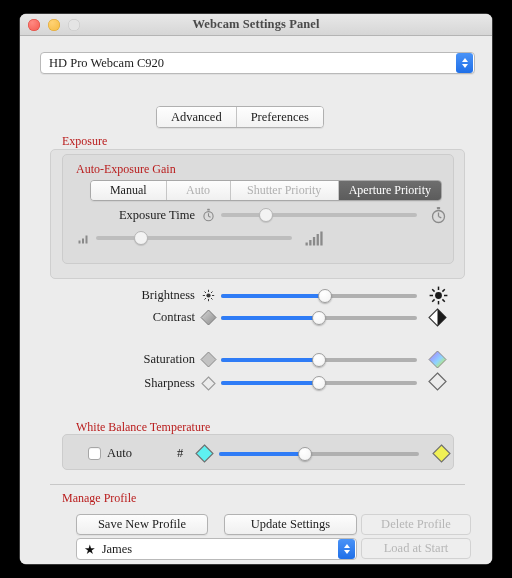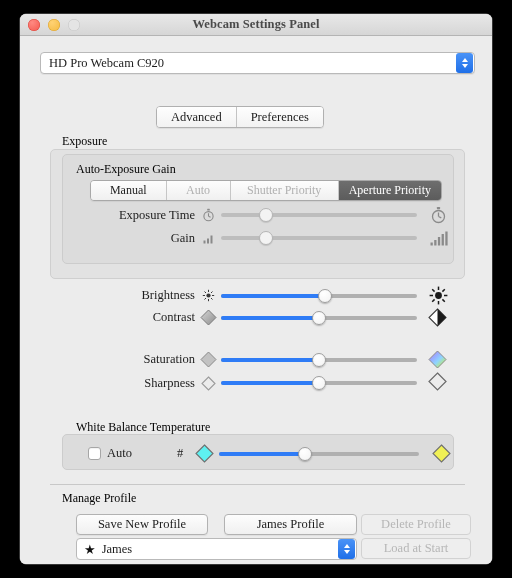--- a/index.html
+++ b/index.html
@@ -99,21 +99,21 @@
   .tab:last-child { border-right: none; }
   .tab.active {
     background: linear-gradient(to bottom, #4b8ff4, #2f73ec);
     color: #ffffff; font-weight: bold;
     border-right-color: #2f73ec;
   }
 
   
   .group-title {
     position: absolute;
-    font-size: 12px; color: #000000;
+    font-size: 12px; color: #b91c1c;
   }
   .box {
     position: absolute;
     background: #e2e2e2;
     border: 1px solid #cfcfcf;
     border-radius: 5px;
   }
   .inner-box {
     position: absolute;
     background: #dcdcdc;
@@ -269,21 +269,20 @@
         <svg width="17" height="18" viewBox="0 0 17 18">
           <circle cx="8.5" cy="10.5" r="6" fill="none" stroke="#8a8a8a" stroke-width="1.3"></circle>
           <line x1="8.5" y1="10.5" x2="8.5" y2="6.5" stroke="#8a8a8a" stroke-width="1.3"></line>
           <line x1="8.5" y1="10.5" x2="11.3" y2="11.8" stroke="#8a8a8a" stroke-width="1.3"></line>
           <rect x="6.9" y="1" width="3.2" height="2.3" rx="0.6" fill="#8a8a8a"></rect>
         </svg>
       </span>
     </div>
 
     <div class="row" style="left:50px; top:194px; width:385px;">
-      <span class="row-label" style="width:125px;">Gain</span>
       <span class="ic-left" style="width:26px;">
         <svg width="13" height="11" viewBox="0 0 13 11">
           <rect x="1.5" y="7.5" width="2" height="3" fill="#8a8a8a"></rect>
           <rect x="5" y="5.5" width="2" height="5" fill="#8a8a8a"></rect>
           <rect x="8.5" y="2.5" width="2" height="8" fill="#8a8a8a"></rect>
         </svg>
       </span>
       <span class="slider disabled" style="width:196px;">
         <span class="track"></span>
         <span class="knob" id="knob-gain" style="left: 23%;"></span>
@@ -433,21 +432,21 @@
           <polygon points="9.5,1 18,9.5 9.5,18 1,9.5" fill="#f0f055" stroke="#6f6f6f" stroke-width="1.1"></polygon>
         </svg>
       </span>
     </div>
 
     <div class="divider" style="left:30px; top:448px; width:415px;"></div>
 
     <div class="group-title" style="left:42px; top:455px;">Manage Profile</div>
 
     <div class="btn" style="left:56px; top:478px; width:132px;">Save New Profile</div>
-    <div class="btn" style="left:204px; top:478px; width:133px;">James Profile</div>
+    <div class="btn" style="left:204px; top:478px; width:133px;">Update Settings</div>
     <div class="btn disabled" style="left:341px; top:478px; width:110px;">Delete Profile</div>
 
     <div class="profile-popup" style="left:56px; top:502px; width:281px;">
       <span class="pp-star">★</span>
       <span class="pp-label">James</span>
       <span class="dp-arrows">
         <i class="up"></i>
           <i class="down"></i>
       </span>
     </div>

